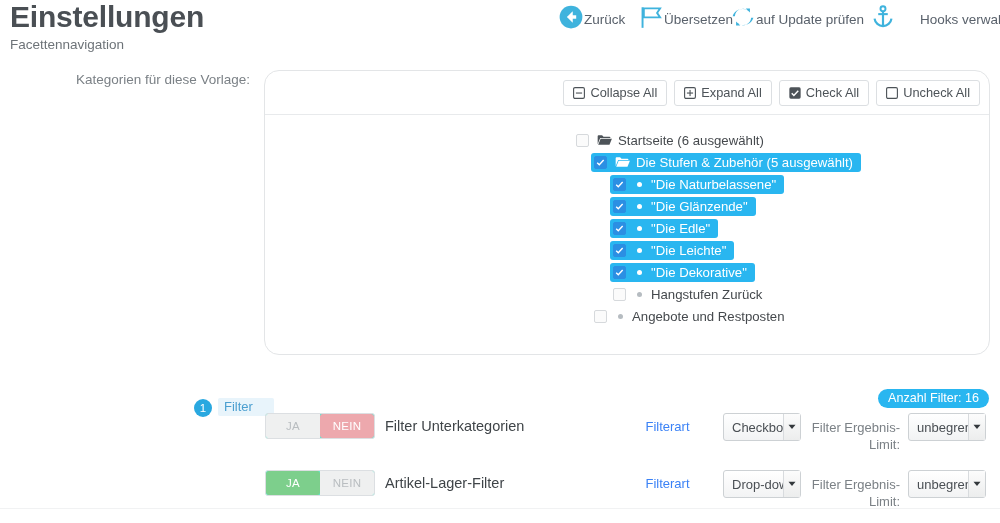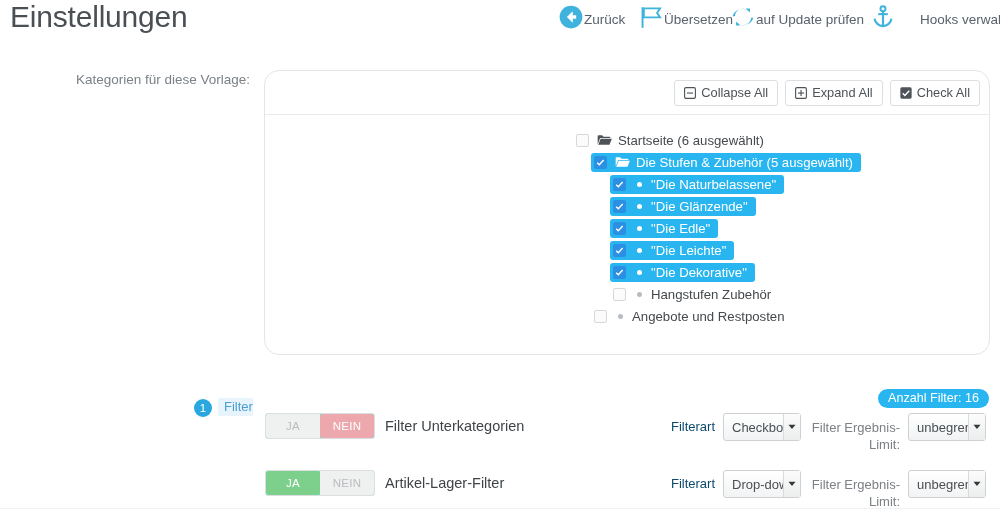--- a/index.html
+++ b/index.html
@@ -9,21 +9,21 @@
     background: #ffffff;
     font-family: "Liberation Sans", sans-serif;
     overflow: hidden;
   }
   .page { position: relative; width: 1000px; height: 523px; background:#fff; }
 
   
   .header { position:absolute; left:0; top:0; width:1000px; height:58px; }
   .title-block { position:absolute; left:10px; top:0px; }
   .page-title {
-    font-size: 30px; color:#4a4f54; font-weight: 400; line-height: 34px;
+    font-size: 30px; color:#4a4f54; font-weight: 700; line-height: 34px;
     letter-spacing: -0.2px;
   }
   .page-subtitle { font-size: 13.5px; color:#6d7378; line-height: 18px; margin-top:2px; }
 
   .toolbar { position:absolute; right:0px; top:2px; display:flex; align-items:flex-start; }
   .tool-btn {
     width: 96px; display:flex; flex-direction:row; align-items:center;
     cursor:pointer; user-select:none;
   }
   .tool-btn .ticon { height:30px; display:flex; align-items:center; justify-content:center; }
@@ -90,21 +90,21 @@
 
   
   .filter-num {
     position:absolute; left:194px; top:399px;
     width:18px; height:18px; border-radius:50%; background:#29a8e0;
     color:#fff; font-size:11.5px; display:flex; align-items:center; justify-content:center;
   }
   .filter-word {
     position:absolute; left:218px; top:398px;
     background:#e8f4fb; color:#4b9fd0; font-size:13px;
-    padding:1px 0 2px 6px; border-radius:2px;
+    padding:1px 21px 2px 6px; border-radius:2px;
   }
   .anzahl-badge {
     position:absolute; left:878px; top:389px;
     background:#29b6f0; color:#fff; font-size:12.6px;
     padding:2px 10px 3px 10px; border-radius:10px; white-space:nowrap;
   }
 
   .frow { position:absolute; left:0; width:1000px; height:52px; }
   .frow1 { top:408px; }
   .frow2 { top:465px; }
@@ -121,22 +121,22 @@
   .tg.off { color:#b9bdc0; background:#eff0f0; }
   .tg.on-no { background:#eda8ad; color:#ffffff; border-radius:3px; }
   .tg.on-yes { background:#7dcf8c; color:#ffffff; border-radius:3px; }
 
   .frow-title {
     position:absolute; left:385px; top:10px;
     font-size:14.5px; color:#3f4448; white-space:nowrap;
   }
 
   .filterart-lbl {
-    position:absolute; left:620px; top:11px; width:95px; text-align:right;
-    font-size:13px; color:#0c4a6e;
+    position:absolute; left:620px; top:11px; width:95px; text-align:center;
+    font-size:13px; color:#3b82f6;
   }
   .sel-box {
     position:absolute; top:5px; width:78px; height:28px;
     border:1px solid #cdd1d4; border-radius:3px;
     background:linear-gradient(#ffffff,#f2f3f4);
     display:flex; align-items:center;
   }
   .sel-1 { left:723px; }
   .sel-2 { left:908px; }
   .sel-text {
@@ -157,20 +157,21 @@
   }
 </style>
 </head>
 <body>
 
 <div class="page">
 
   <div class="header">
     <div class="title-block">
       <div class="page-title">Einstellungen</div>
+      <div class="page-subtitle">Facettennavigation</div>
     </div>
 
     <div class="toolbar">
 
       <div class="tool-btn tb-back">
         <span class="ticon">
           <svg width="26" height="26" viewBox="0 0 24 24">
             <circle cx="12" cy="12" r="10.5" fill="#3fb3dd"></circle>
             <path d="M13.6 6.8 L8.2 12 L13.6 17.2 Z" fill="#ffffff"></path>
             <rect x="12.2" y="10.4" width="4.6" height="3.2" fill="#ffffff"></rect>
@@ -246,20 +247,28 @@
       <div class="mini-btn">
         <span class="bi">
           <svg width="12" height="12" viewBox="0 0 14 14">
             <rect x="0.4" y="0.4" width="13.2" height="13.2" rx="1.8" fill="#4d5358"></rect>
             <path d="M3.2 7.2 L5.7 9.8 L10.8 4.3" fill="none" stroke="#ffffff" stroke-width="1.7"></path>
           </svg>
         </span>
         <span>Check All</span>
       </div>
 
+      <div class="mini-btn">
+        <span class="bi">
+          <svg width="12" height="12" viewBox="0 0 14 14">
+            <rect x="0.7" y="0.7" width="12.6" height="12.6" rx="1.6" fill="none" stroke="#4d5358" stroke-width="1.3"></rect>
+          </svg>
+        </span>
+        <span>Uncheck All</span>
+      </div>
 
     </div>
 
     <div class="tree">
 
       <div class="tnode ind0">
         <div class="trow">
           <span class="tcheck">
             
           </span>
@@ -349,21 +358,21 @@
           <span class="tlabel2">"Die Dekorative"</span>
         </div>
       </div>
 
       <div class="tnode ind2">
         <div class="trow">
           <span class="tcheck">
             
           </span>
           <span class="tdot"></span>
-          <span class="tlabel2">Hangstufen Zubehör</span>
+          <span class="tlabel2">Hangstufen Zurück</span>
         </div>
       </div>
 
       <div class="tnode ind1">
         <div class="trow">
           <span class="tcheck">
             
           </span>
           <span class="tdot"></span>
           <span class="tlabel2">Angebote und Restposten</span>

